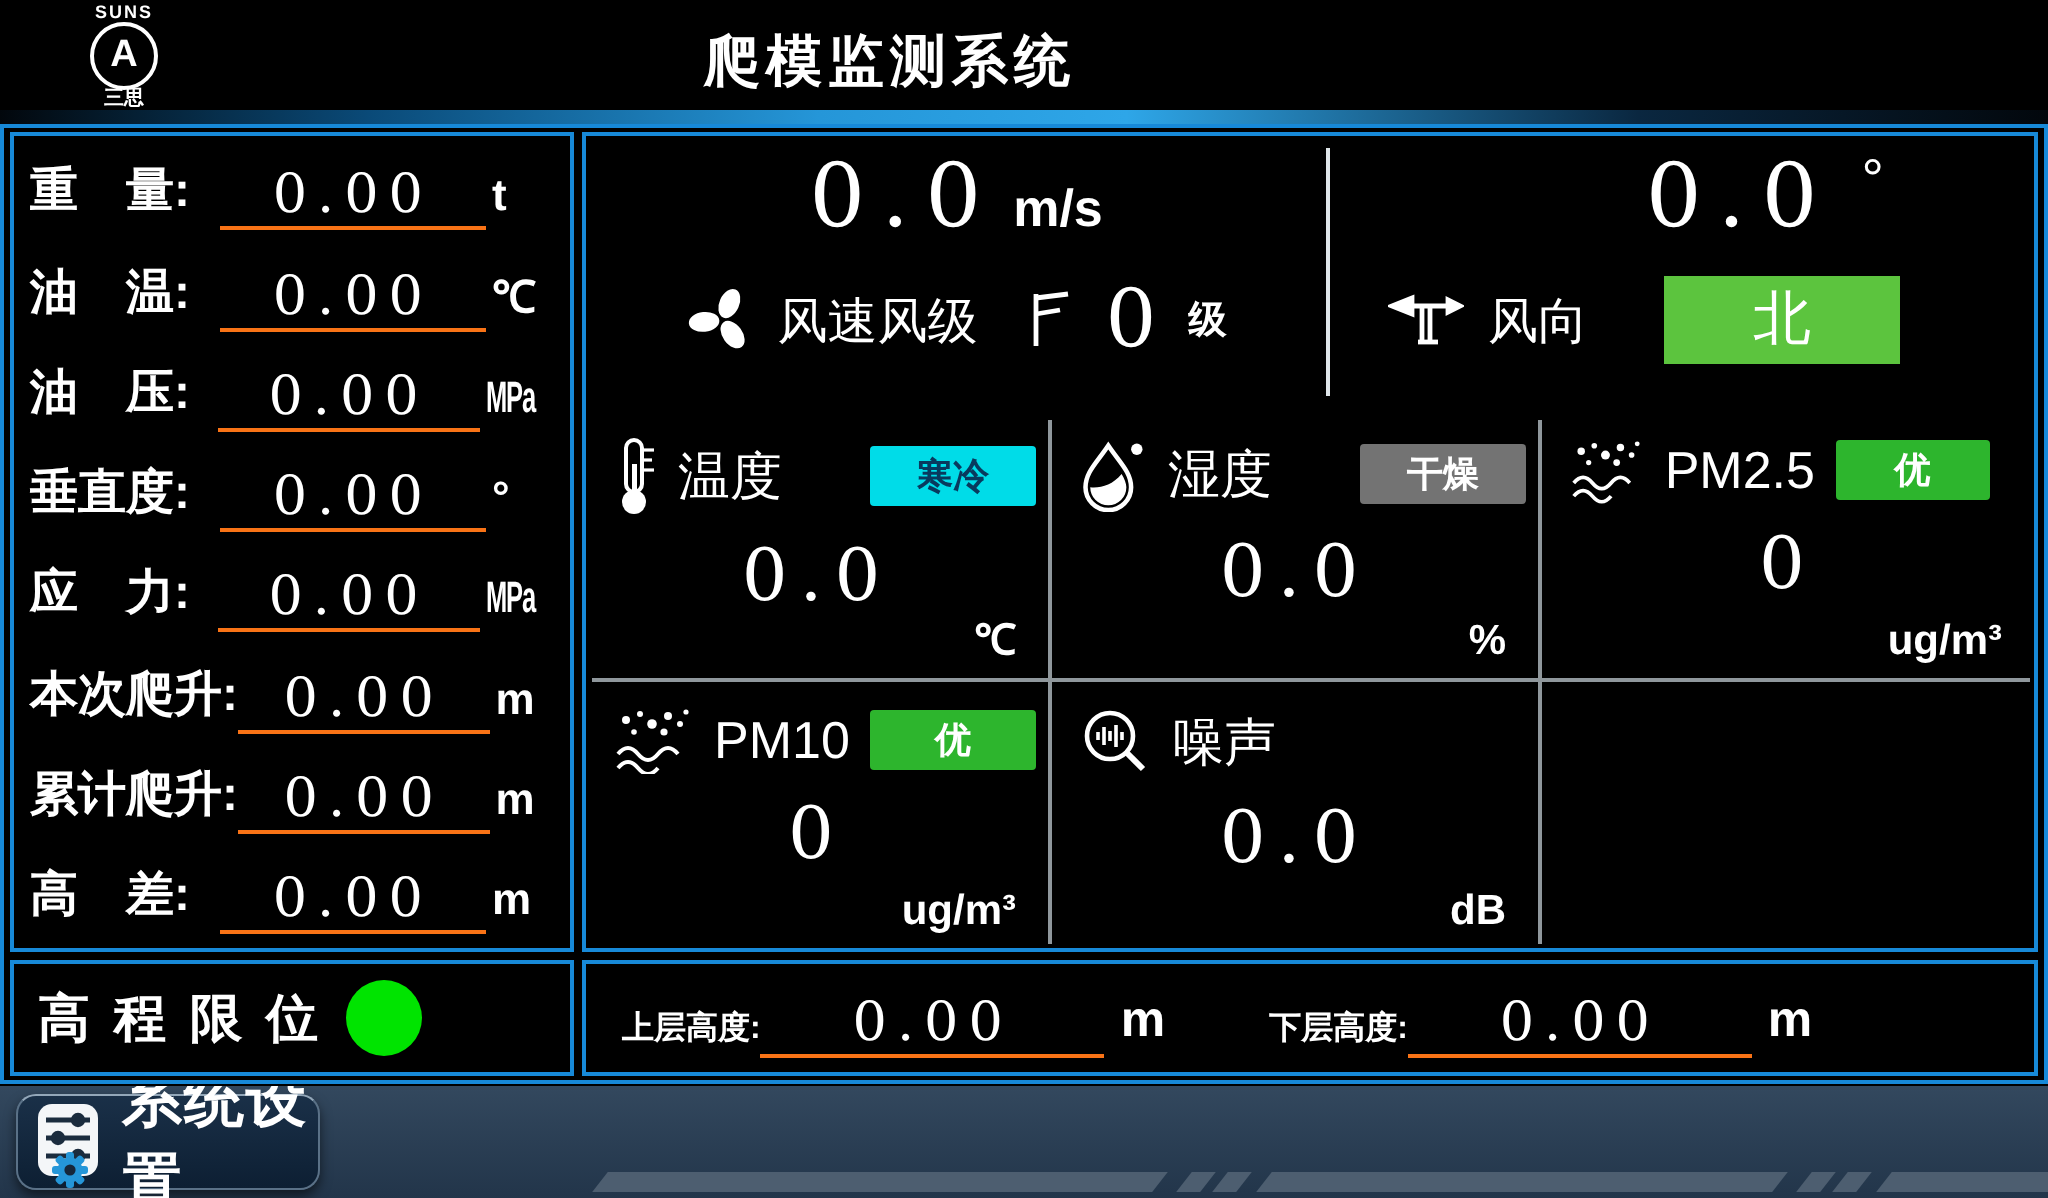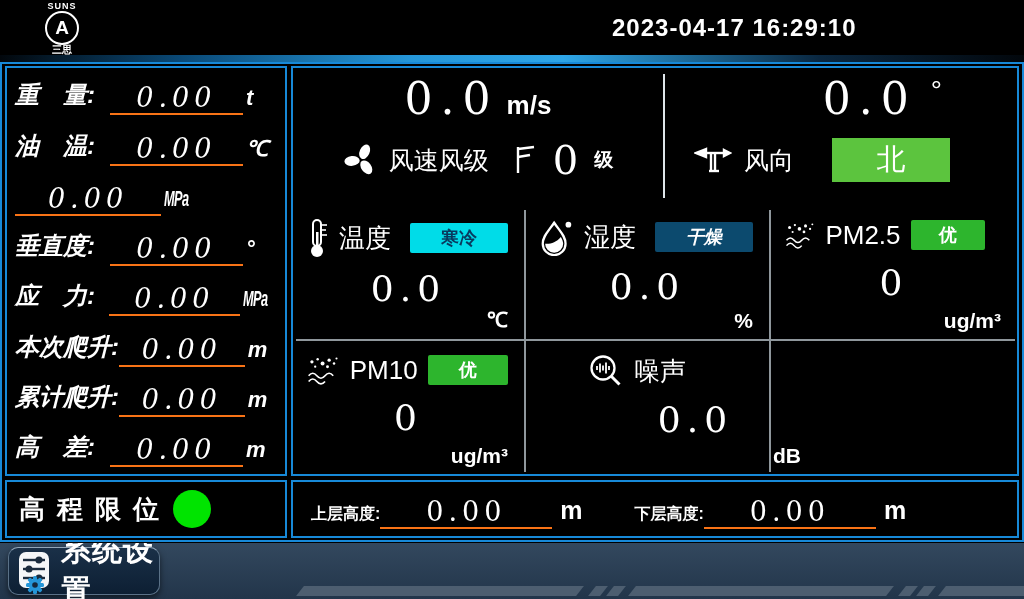--- a/index.html
+++ b/index.html
@@ -25,21 +25,21 @@
 
   
   .frame{position:absolute;left:0;top:62px;width:1024px;height:480px;border:2px solid #1789d8;
          box-sizing:border-box;background:#000;}
 
   .panel{position:absolute;border:2px solid #1789d8;box-sizing:border-box;background:#000;}
 
   
   .left-panel{left:5px;top:66px;width:282px;height:410px;display:flex;flex-direction:column;
               padding:2px 6px;}
-  .lrow{flex:1;display:flex;align-items:flex-end;padding:0 2px;font-style:italic;}
+  .lrow{flex:1;display:flex;align-items:flex-end;padding:0 2px;}
   .lrow-label{font-size:24px;font-weight:700;white-space:pre;width:104px;margin-bottom:9px;}
   .ufield{display:inline-block;border-bottom:2px solid #f97316;text-align:center;
           font-family:"DejaVu Serif",serif;}
   .lrow-value{width:146px;font-size:27px;letter-spacing:5px;margin-bottom:5px;line-height:30px;}
   .lrow-unit{font-size:22px;font-weight:700;margin-left:3px;margin-bottom:9px;width:34px;
              white-space:nowrap;}
   .u-narrow{transform:scaleX(0.58);transform-origin:left bottom;letter-spacing:-1px;}
 
   
   .limit-panel{left:5px;top:480px;width:282px;height:58px;display:flex;align-items:center;}
@@ -72,24 +72,24 @@
   .gridline{position:absolute;background:#8f979c;}
   .gl-v1{left:231px;top:142px;width:2px;height:262px;}
   .gl-v2{left:476px;top:142px;width:2px;height:262px;}
   .gl-h{left:3px;top:271px;width:719px;height:2px;}
 
   .cell{position:absolute;height:133px;}
   .c00{left:0;top:138px;width:231px;}
   .c01{left:233px;top:138px;width:243px;}
   .c02{left:478px;top:138px;width:246px;}
   .c10{left:0;top:273px;width:231px;border-radius:23px;}
-  .c11{left:233px;top:273px;width:243px;margin-left:48px;}
-  .cell-head{display:flex;align-items:center;gap:10px;padding:12px 10px 0 14px;}
+  .c11{left:233px;top:273px;width:243px;}
+  .cell-head{display:flex;align-items:center;gap:10px;padding:12px 0 0 14px;}
   .cell-name{font-size:26px;}
-  .badge{margin-left:auto;width:98px;height:30px;border-radius:2px;display:flex;
+  .badge{margin-left:auto;width:83px;height:30px;border-radius:2px;display:flex;
          align-items:center;justify-content:center;font-size:18px;font-weight:700;}
   .badge-m{margin-right:6px;}
   .badge-m2{margin-right:22px;}
   .cell-value{text-align:center;font-family:"DejaVu Serif",serif;font-size:36px;
               letter-spacing:6px;margin-top:10px;}
   .cell-unit{position:absolute;right:16px;bottom:6px;font-size:21px;font-weight:700;}
 
   
   .heights-panel{left:291px;top:480px;width:728px;height:58px;display:flex;align-items:flex-end;}
   .h-group{display:flex;align-items:flex-end;margin-left:18px;}
@@ -122,38 +122,39 @@
 <div class="page">
 
   <div class="header">
     <div class="logo">
       <div class="logo-top">SUNS</div>
       <div class="logo-circle">
         <span>A</span>
       </div>
       <div class="logo-bottom">三思</div>
     </div>
-    <div class="datetime">2023-04-17 16:29:10</div>
+    <div class="sys-title">爬模监测系统</div>
   </div>
   <div class="header-gradient"></div>
 
   <div class="frame"></div>
 
   <div class="panel left-panel">
     <div class="lrow">
       <span class="lrow-label">重　量:</span>
       <span class="ufield lrow-value">0.00</span>
       <span class="lrow-unit">t</span>
     </div>
     <div class="lrow">
       <span class="lrow-label">油　温:</span>
       <span class="ufield lrow-value">0.00</span>
       <span class="lrow-unit">℃</span>
     </div>
     <div class="lrow">
+      <span class="lrow-label">油　压:</span>
       <span class="ufield lrow-value">0.00</span>
       <span class="lrow-unit u-narrow">MPa</span>
     </div>
     <div class="lrow">
       <span class="lrow-label">垂直度:</span>
       <span class="ufield lrow-value">0.00</span>
       <span class="lrow-unit">°</span>
     </div>
     <div class="lrow">
       <span class="lrow-label">应　力:</span>
@@ -255,21 +256,21 @@
     </div>
 
     <div class="cell c01">
       <div class="cell-head">
         <svg width="34" height="38" viewBox="0 0 34 40">
           <path d="M14 5 C 20 14, 26 19, 26 27 a12 12 0 1 1 -24 0 C 2 19, 8 14, 14 5 Z" stroke="#fff" stroke-width="2.4" fill="none"></path>
           <path d="M4.5 27 a9.5 9.5 0 0 0 19 0 c0 -2 -1 -4.5 -2.5 -7 c-5 6 -11 7.5 -16.5 7 Z" fill="#fff"></path>
           <circle cx="29" cy="7" r="3" fill="#fff"></circle>
         </svg>
         <span class="cell-name">湿度</span>
-        <span class="badge badge-m" style="background: #0c4a6e; color: rgb(255, 255, 255); font-style: italic;">干燥</span>
+        <span class="badge badge-m" style="background: #737373; color: rgb(255, 255, 255);">干燥</span>
       </div>
       <div class="cell-value">0.0</div>
       <div class="cell-unit">%</div>
     </div>
 
     <div class="cell c02">
       <div class="cell-head">
         <svg width="40" height="34" viewBox="0 0 40 34">
           <g fill="#fff">
             <circle cx="6" cy="7" r="2"></circle>

